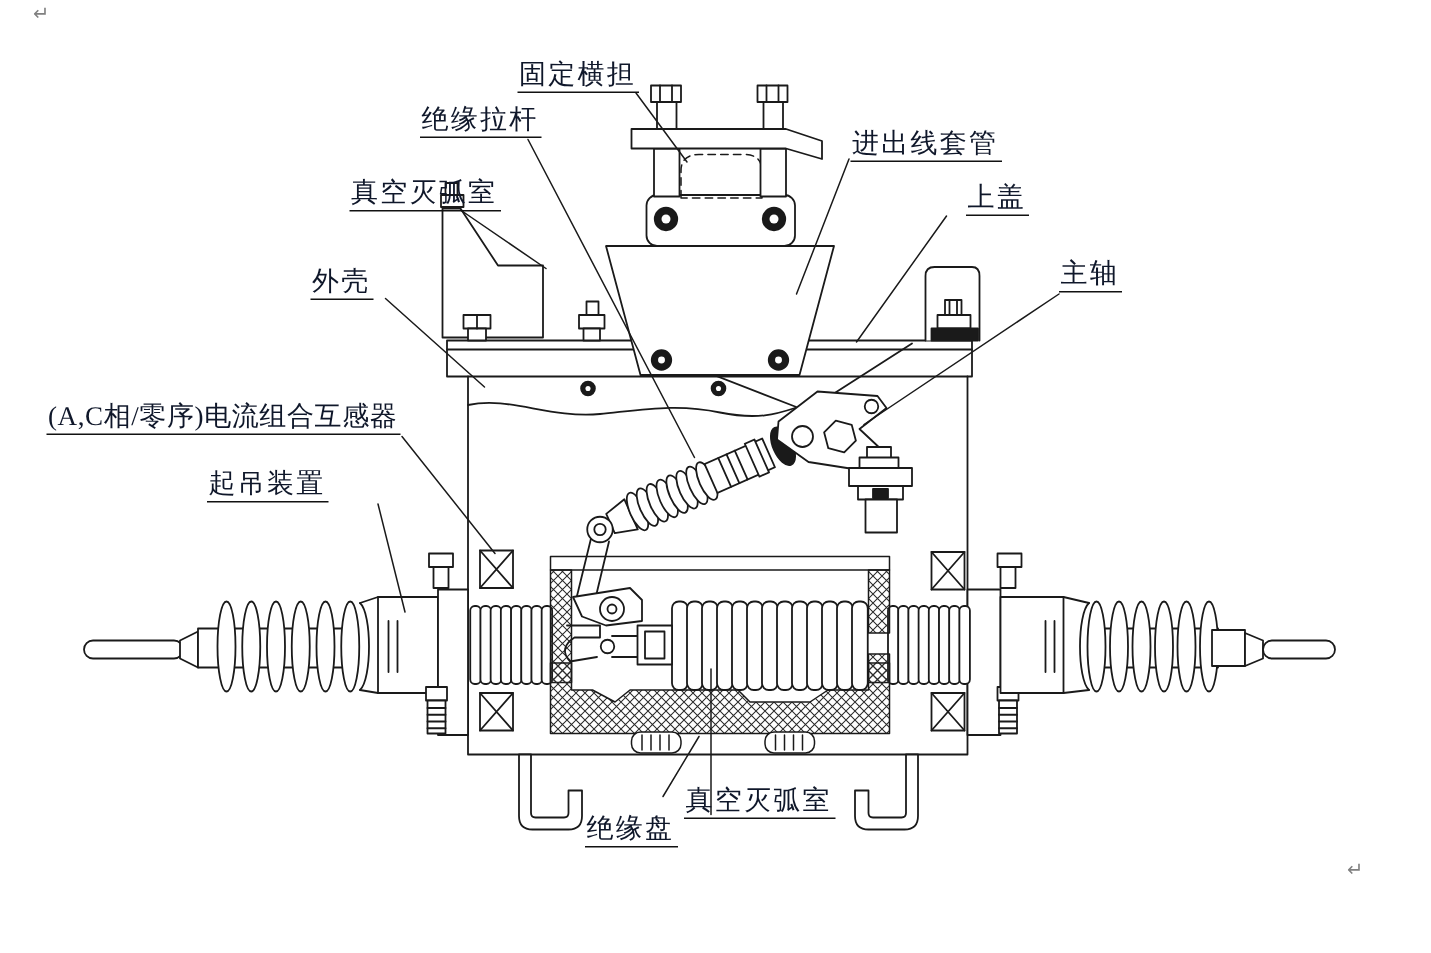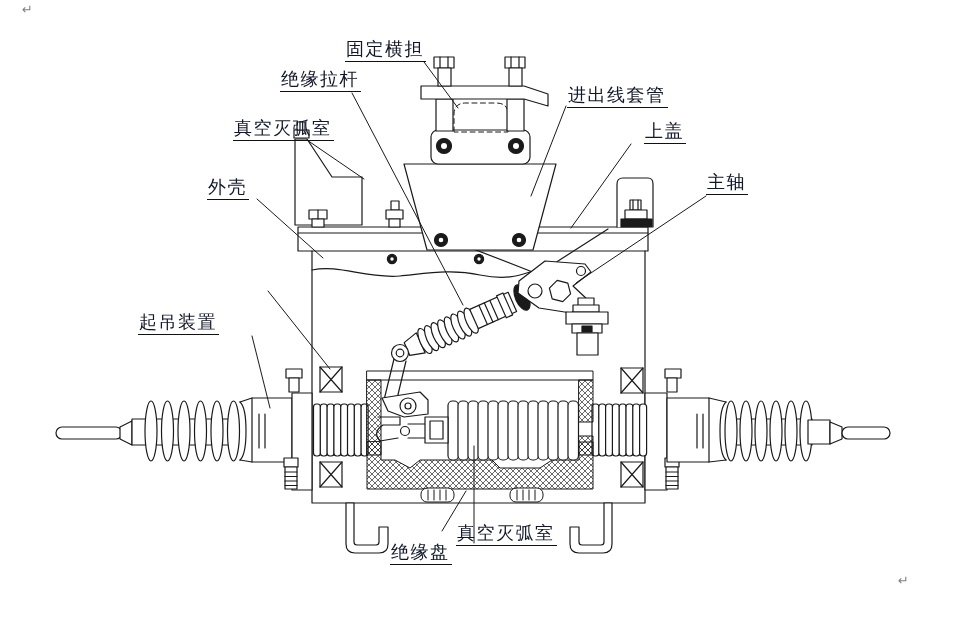--- a/index.html
+++ b/index.html
@@ -266,20 +266,21 @@
       <path d="M442,531 L466,491"></path>
       <path d="M474,446 L474,543"></path>
     </g>
   </g>
 </svg>
 
 <div class="lbl" style="left:345px;top:39px">固定横担</div>
 <div class="lbl" style="left:280px;top:69px">绝缘拉杆</div>
 <div class="lbl" style="left:233px;top:118px">真空灭弧室</div>
 <div class="lbl" style="left:207px;top:177px">外壳</div>
+<div class="lbl small-sp" style="left:31px;top:267px">(A,C相/零序)电流组合互感器</div>
 <div class="lbl" style="left:138px;top:312px">起吊装置</div>
 <div class="lbl" style="left:567px;top:85px">进出线套管</div>
 <div class="lbl" style="left:644px;top:121px">上盖</div>
 <div class="lbl" style="left:706px;top:172px">主轴</div>
 <div class="lbl" style="left:390px;top:542px">绝缘盘</div>
 <div class="lbl" style="left:456px;top:523px">真空灭弧室</div>
 
 <div class="rmark" style="left:22px;top:2px">↵</div>
 <div class="rmark" style="left:898px;top:573px">↵</div>
 

